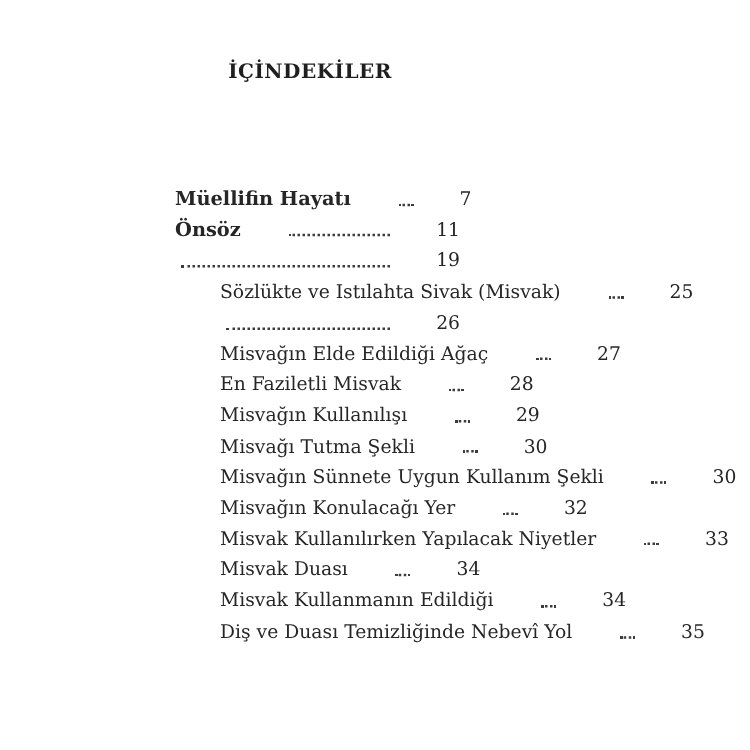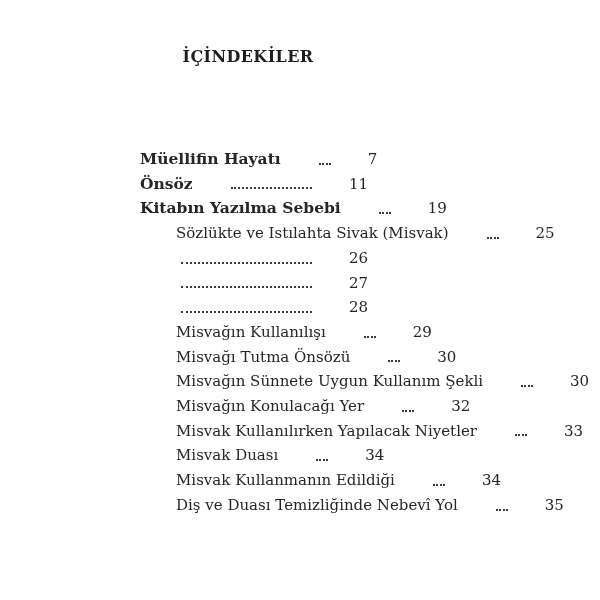--- a/index.html
+++ b/index.html
@@ -78,48 +78,49 @@
         <span class="label">Müellifin Hayatı</span>
         <span class="dots"></span>
         <span class="pagenum">7</span>
       </div>
       <div class="toc-row bold">
         <span class="label">Önsöz</span>
         <span class="dots"></span>
         <span class="pagenum">11</span>
       </div>
       <div class="toc-row bold">
-        <span class="label">Kitabın Yazılma Sebebi</span>
         <span class="dots"></span>
         <span class="pagenum">19</span>
       </div>
       <div class="toc-row indent">
         <span class="label">Sözlükte ve Istılahta Sivak (Misvak)</span>
         <span class="dots"></span>
         <span class="pagenum">25</span>
       </div>
       <div class="toc-row indent">
         <span class="dots"></span>
         <span class="pagenum">26</span>
       </div>
       <div class="toc-row indent">
+        <span class="label">Misvağın Elde Edildiği Ağaç</span>
         <span class="dots"></span>
         <span class="pagenum">27</span>
       </div>
       <div class="toc-row indent">
+        <span class="label">En Faziletli Misvak</span>
         <span class="dots"></span>
         <span class="pagenum">28</span>
       </div>
       <div class="toc-row indent">
         <span class="label">Misvağın Kullanılışı</span>
         <span class="dots"></span>
         <span class="pagenum">29</span>
       </div>
       <div class="toc-row indent">
-        <span class="label">Misvağı Tutma Önsözü</span>
+        <span class="label">Misvağı Tutma Şekli</span>
         <span class="dots"></span>
         <span class="pagenum">30</span>
       </div>
       <div class="toc-row indent">
         <span class="label">Misvağın Sünnete Uygun Kullanım Şekli</span>
         <span class="dots"></span>
         <span class="pagenum">30</span>
       </div>
       <div class="toc-row indent">
         <span class="label">Misvağın Konulacağı Yer</span>

